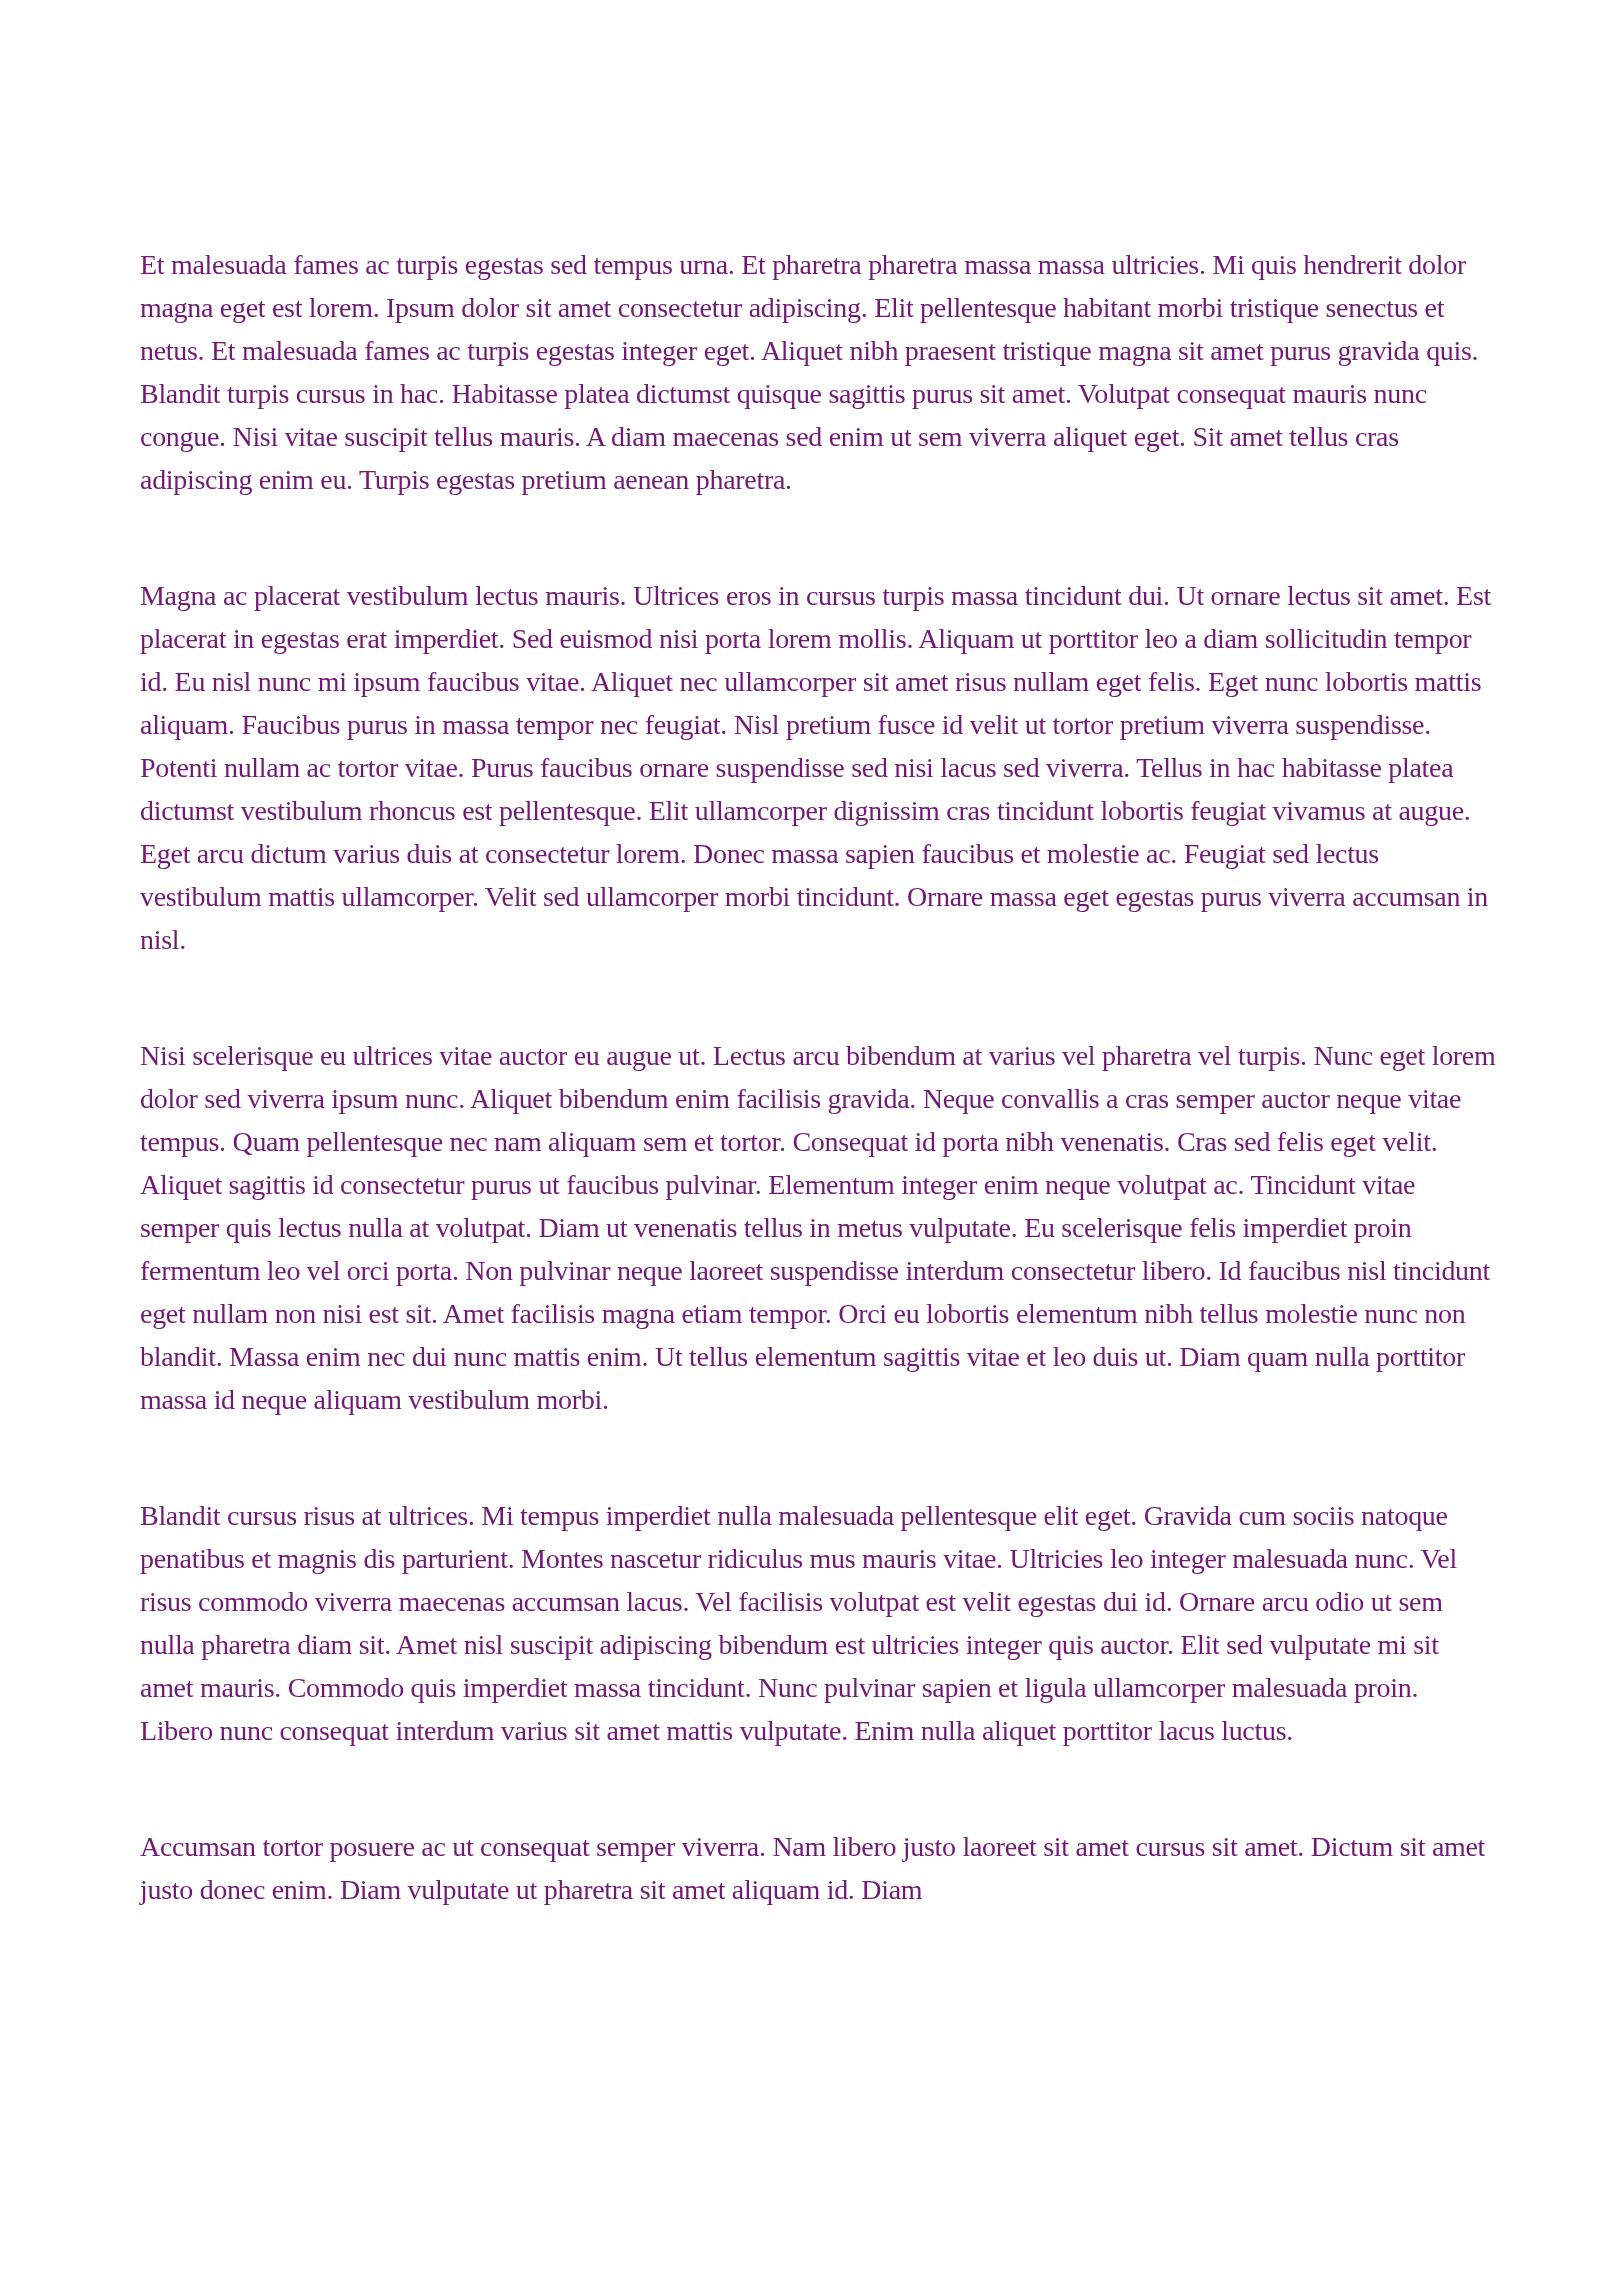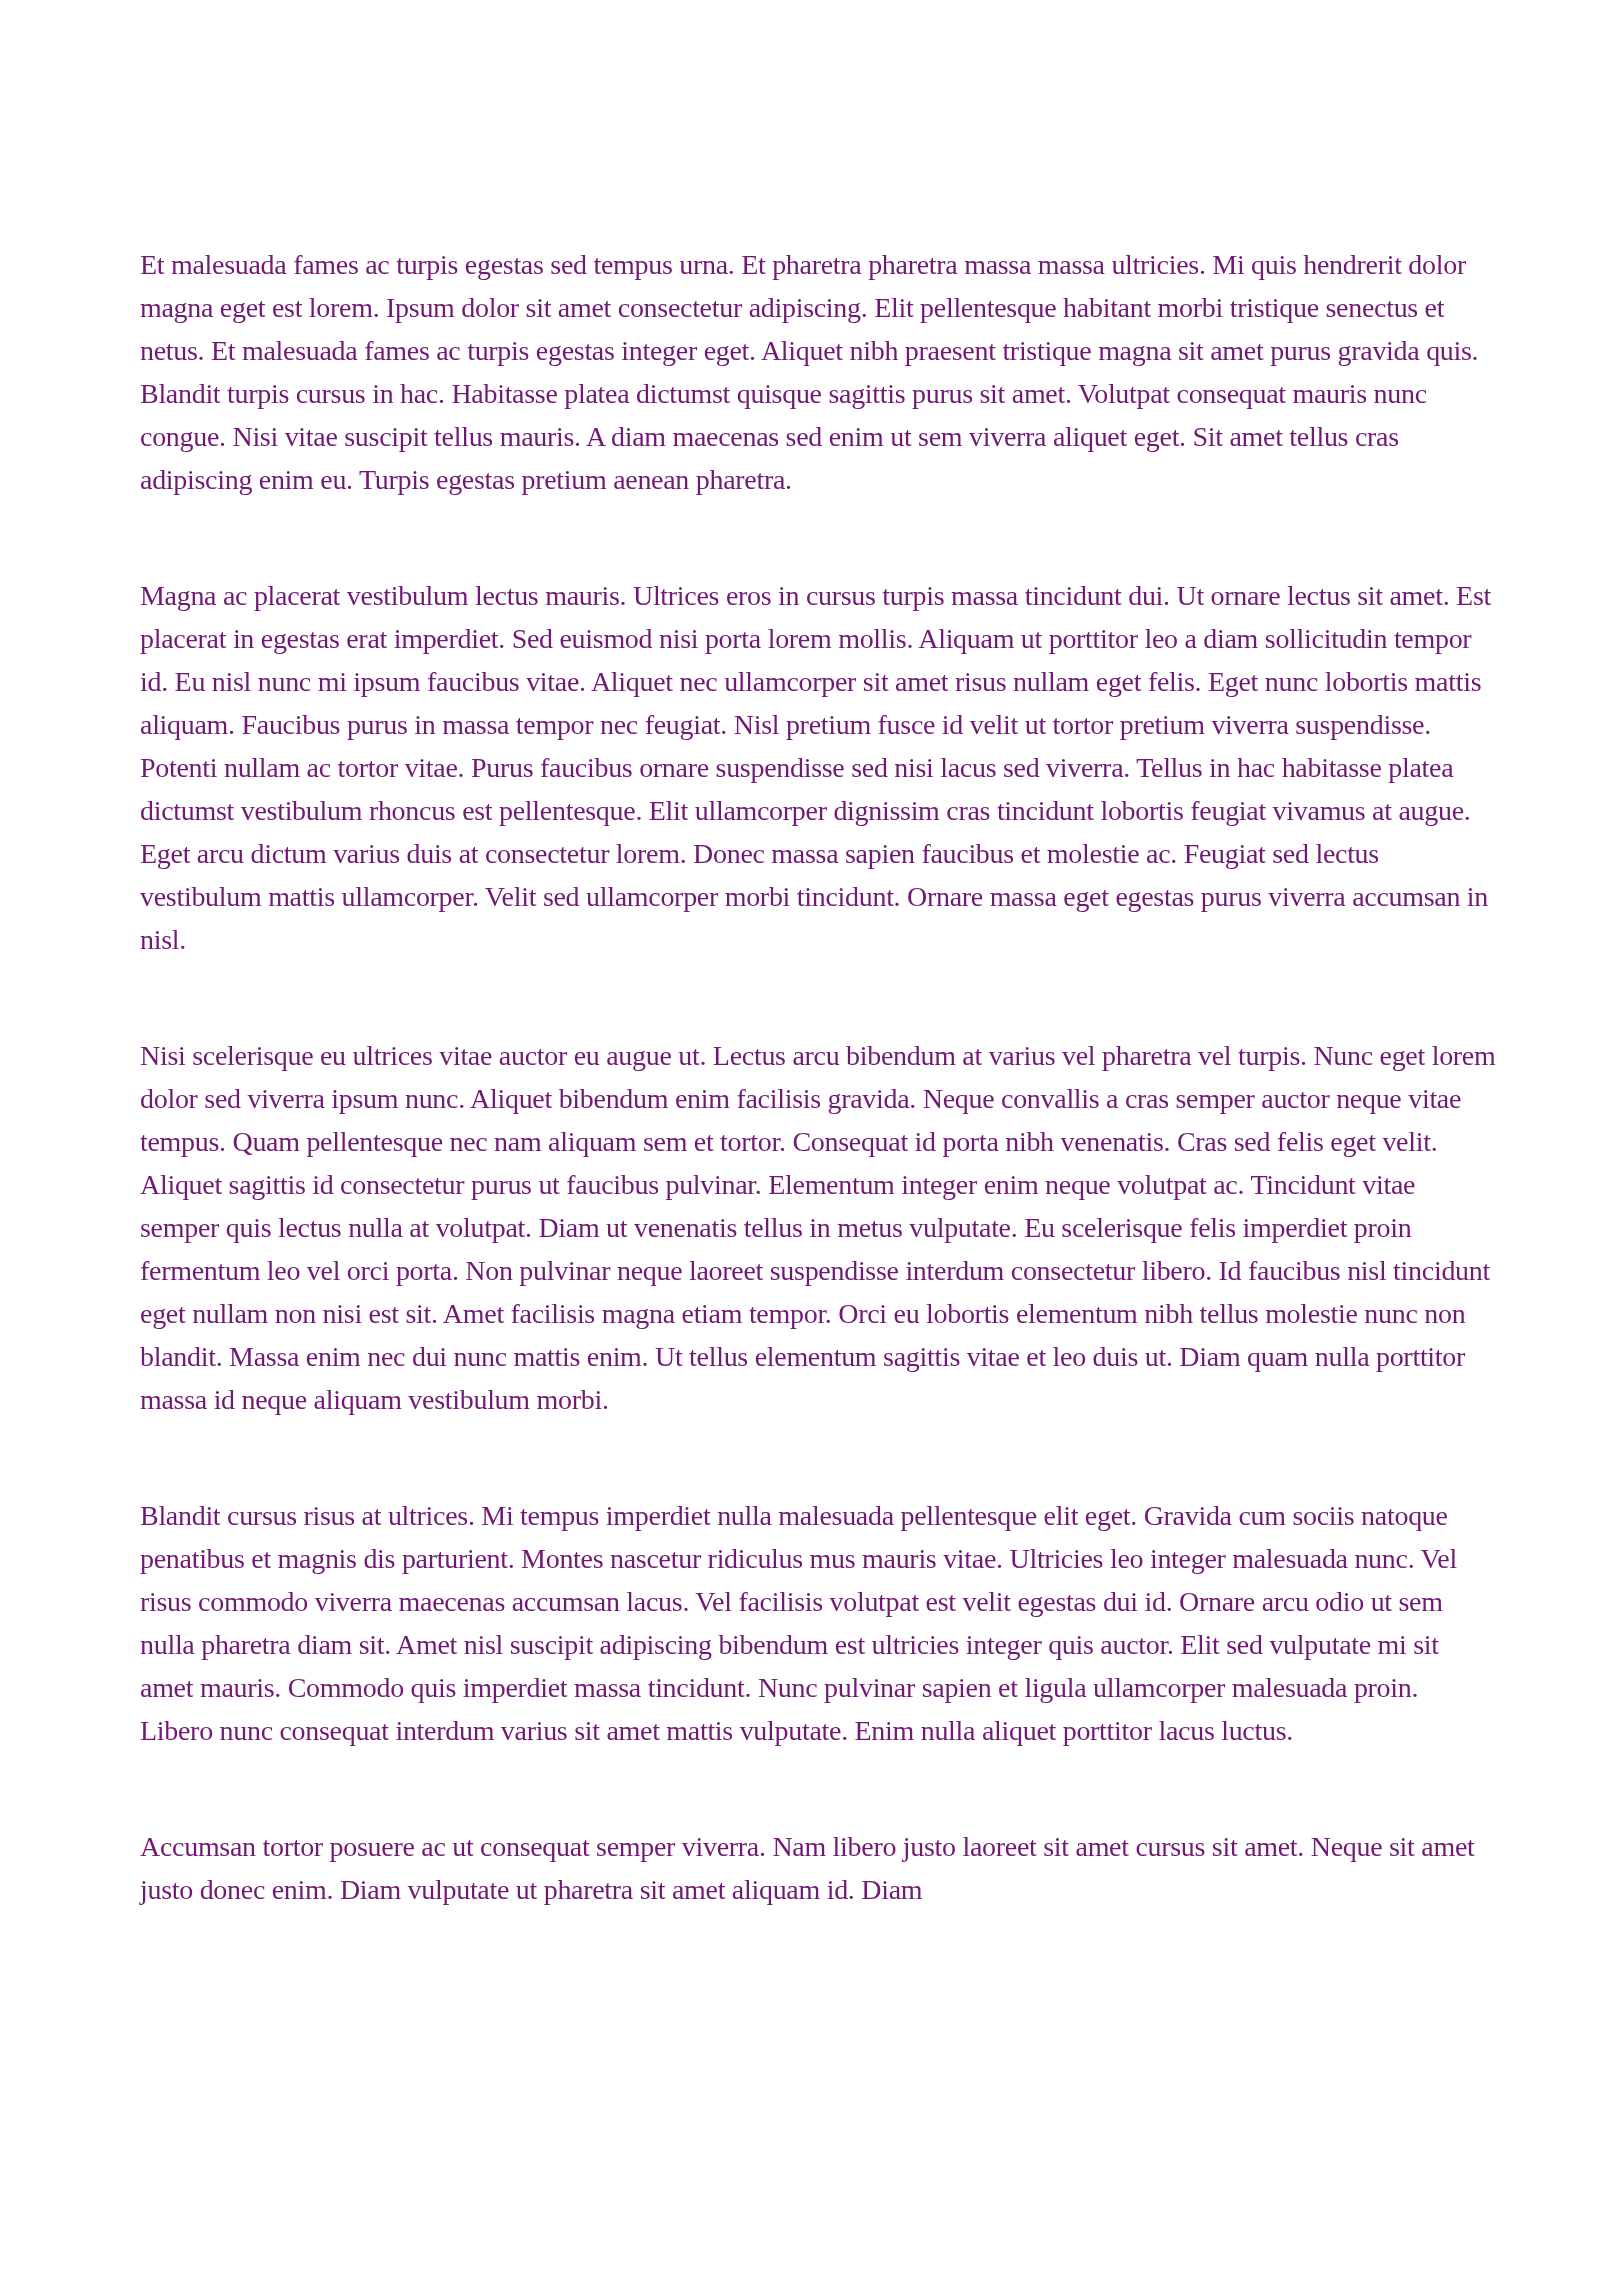--- a/index.html
+++ b/index.html
@@ -35,16 +35,16 @@
 </style>
 </head>
 <body>
 
 <div class="page">
   <div class="text-content">
     <p class="para">Et malesuada fames ac turpis egestas sed tempus urna. Et pharetra pharetra massa massa ultricies. Mi quis hendrerit dolor magna eget est lorem. Ipsum dolor sit amet consectetur adipiscing. Elit pellentesque habitant morbi tristique senectus et netus. Et malesuada fames ac turpis egestas integer eget. Aliquet nibh praesent tristique magna sit amet purus gravida quis. Blandit turpis cursus in hac. Habitasse platea dictumst quisque sagittis purus sit amet. Volutpat consequat mauris nunc congue. Nisi vitae suscipit tellus mauris. A diam maecenas sed enim ut sem viverra aliquet eget. Sit amet tellus cras adipiscing enim eu. Turpis egestas pretium aenean pharetra.</p>
     <p class="para">Magna ac placerat vestibulum lectus mauris. Ultrices eros in cursus turpis massa tincidunt dui. Ut ornare lectus sit amet. Est placerat in egestas erat imperdiet. Sed euismod nisi porta lorem mollis. Aliquam ut porttitor leo a diam sollicitudin tempor id. Eu nisl nunc mi ipsum faucibus vitae. Aliquet nec ullamcorper sit amet risus nullam eget felis. Eget nunc lobortis mattis aliquam. Faucibus purus in massa tempor nec feugiat. Nisl pretium fusce id velit ut tortor pretium viverra suspendisse. Potenti nullam ac tortor vitae. Purus faucibus ornare suspendisse sed nisi lacus sed viverra. Tellus in hac habitasse platea dictumst vestibulum rhoncus est pellentesque. Elit ullamcorper dignissim cras tincidunt lobortis feugiat vivamus at augue. Eget arcu dictum varius duis at consectetur lorem. Donec massa sapien faucibus et molestie ac. Feugiat sed lectus vestibulum mattis ullamcorper. Velit sed ullamcorper morbi tincidunt. Ornare massa eget egestas purus viverra accumsan in nisl.</p>
     <p class="para">Nisi scelerisque eu ultrices vitae auctor eu augue ut. Lectus arcu bibendum at varius vel pharetra vel turpis. Nunc eget lorem dolor sed viverra ipsum nunc. Aliquet bibendum enim facilisis gravida. Neque convallis a cras semper auctor neque vitae tempus. Quam pellentesque nec nam aliquam sem et tortor. Consequat id porta nibh venenatis. Cras sed felis eget velit. Aliquet sagittis id consectetur purus ut faucibus pulvinar. Elementum integer enim neque volutpat ac. Tincidunt vitae semper quis lectus nulla at volutpat. Diam ut venenatis tellus in metus vulputate. Eu scelerisque felis imperdiet proin fermentum leo vel orci porta. Non pulvinar neque laoreet suspendisse interdum consectetur libero. Id faucibus nisl tincidunt eget nullam non nisi est sit. Amet facilisis magna etiam tempor. Orci eu lobortis elementum nibh tellus molestie nunc non blandit. Massa enim nec dui nunc mattis enim. Ut tellus elementum sagittis vitae et leo duis ut. Diam quam nulla porttitor massa id neque aliquam vestibulum morbi.</p>
     <p class="para">Blandit cursus risus at ultrices. Mi tempus imperdiet nulla malesuada pellentesque elit eget. Gravida cum sociis natoque penatibus et magnis dis parturient. Montes nascetur ridiculus mus mauris vitae. Ultricies leo integer malesuada nunc. Vel risus commodo viverra maecenas accumsan lacus. Vel facilisis volutpat est velit egestas dui id. Ornare arcu odio ut sem nulla pharetra diam sit. Amet nisl suscipit adipiscing bibendum est ultricies integer quis auctor. Elit sed vulputate mi sit amet mauris. Commodo quis imperdiet massa tincidunt. Nunc pulvinar sapien et ligula ullamcorper malesuada proin. Libero nunc consequat interdum varius sit amet mattis vulputate. Enim nulla aliquet porttitor lacus luctus.</p>
-    <p class="para">Accumsan tortor posuere ac ut consequat semper viverra. Nam libero justo laoreet sit amet cursus sit amet. Neque sit amet justo donec enim. Diam vulputate ut pharetra sit amet aliquam id. Diam</p>
+    <p class="para">Accumsan tortor posuere ac ut consequat semper viverra. Nam libero justo laoreet sit amet cursus sit amet. Dictum sit amet justo donec enim. Diam vulputate ut pharetra sit amet aliquam id. Diam</p>
   </div>
 </div>
 
 
 </body></html>

